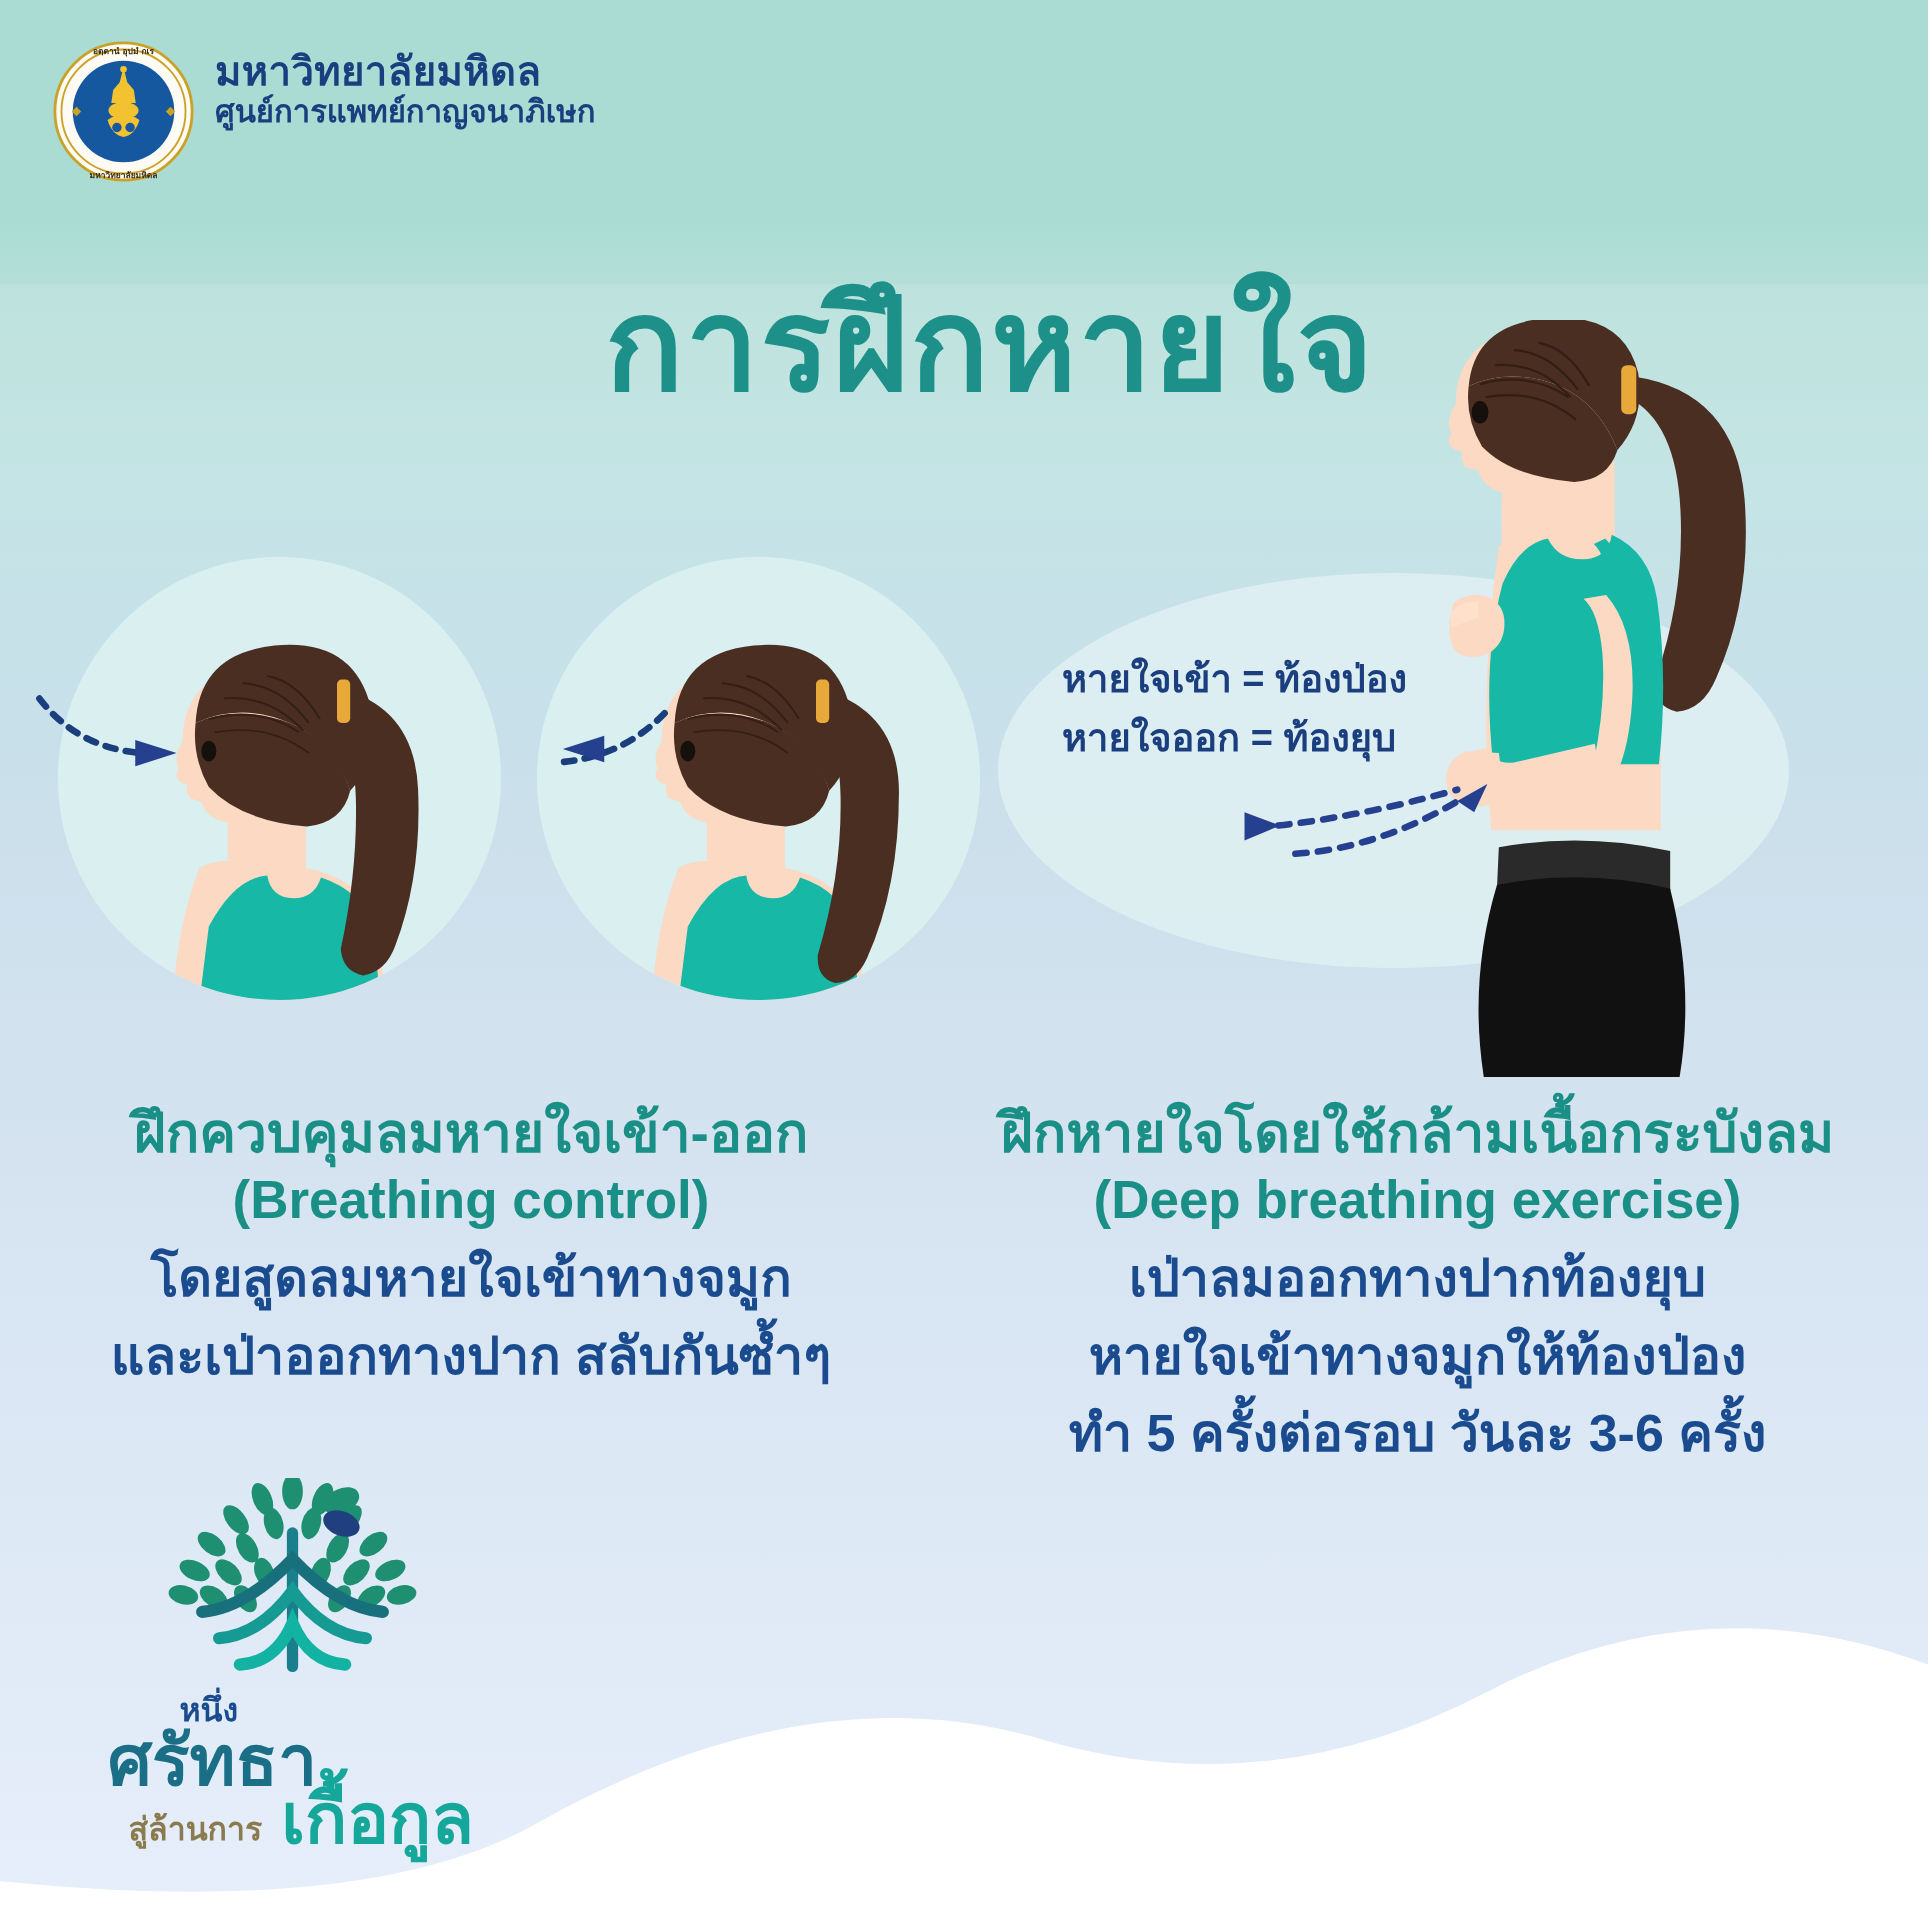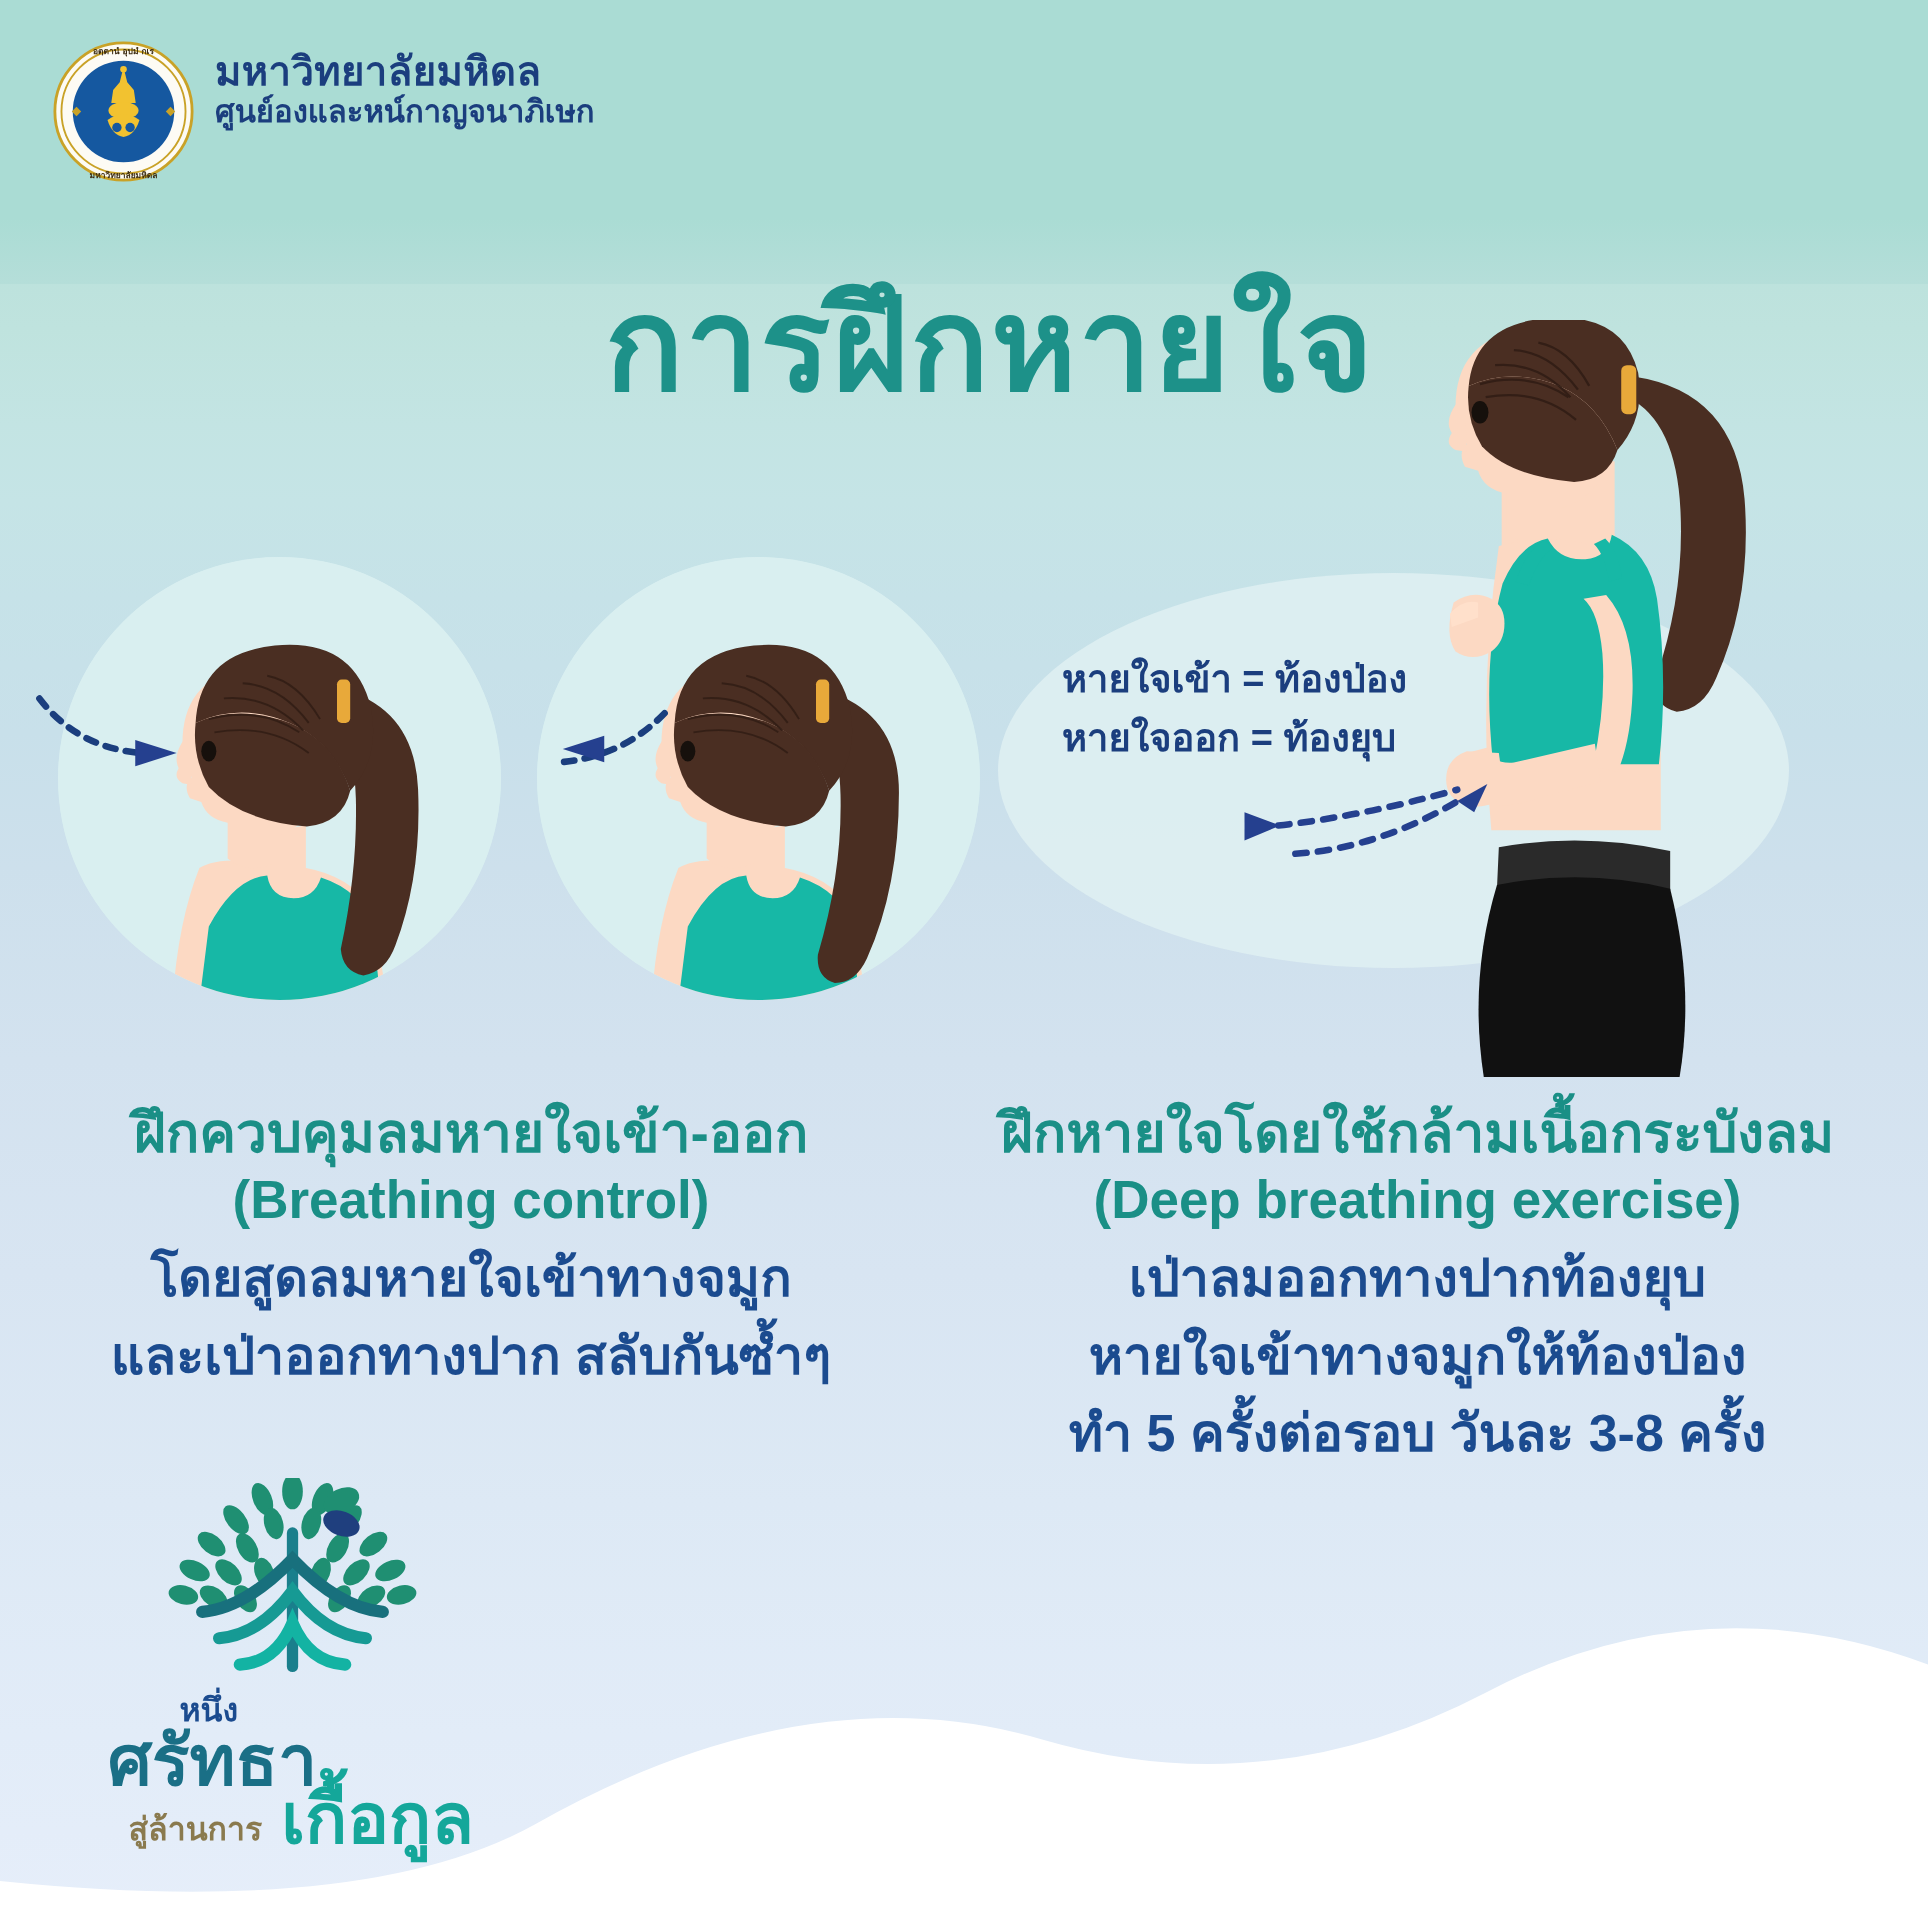--- a/index.html
+++ b/index.html
@@ -104,21 +104,21 @@
       <path d="M130 75 l5 -5 5 5 -5 5 Z" fill="#c9a227" transform="translate(-10,0)"></path>
       <g fill="#3c2c12" font-family="'DejaVu Sans',sans-serif" font-size="9" font-weight="bold">
         <text x="75" y="14" text-anchor="middle">อตฺตานํ  อุปมํ  กเร</text>
         <text x="75" y="146" text-anchor="middle">มหาวิทยาลัยมหิดล</text>
       </g>
     </svg>
   </div>
 
   <div class="org-text">
     <div class="org-l1">มหาวิทยาลัยมหิดล</div>
-    <div class="org-l3">ศูนย์องและหน์กาญจนาภิเษก</div>
+    <div class="org-l3">ศูนย์การแพทย์กาญจนาภิเษก</div>
   </div>
 
   <div class="title">การฝึกหายใจ</div>
 
   <div class="circ circ1">
     <svg viewBox="0 0 470 470" width="443" height="443">
       <defs>
           <clipPath id="c1">
             <circle cx="235" cy="235" r="235"></circle>
           </clipPath>
@@ -256,21 +256,21 @@
       <div>และเป่าออกทางปาก สลับกันซ้ำๆ</div>
     </div>
   </div>
 
   <div class="col col-right">
     <div class="cap-th">ฝึกหายใจโดยใช้กล้ามเนื้อกระบังลม</div>
     <div class="cap-en">(Deep breathing exercise)</div>
     <div class="cap-body">
       <div>เป่าลมออกทางปากท้องยุบ</div>
       <div>หายใจเข้าทางจมูกให้ท้องป่อง</div>
-      <div>ทำ 5 ครั้งต่อรอบ วันละ 3-8 ครั้ง</div>
+      <div>ทำ 5 ครั้งต่อรอบ วันละ 3-6 ครั้ง</div>
     </div>
   </div>
 
   <svg class="wave" viewBox="0 0 2048 340" preserveAspectRatio="none">
     <path d="M0 340 L2048 340 L2048 60 q-240 -90 -470 30 q-230 120 -470 50 q-250 -74 -540 90 q-180 100 -568 60 Z" fill="#ffffff"></path>
   </svg>
 
   <div class="camp">
     <svg class="camp-mark" viewBox="0 0 320 230">
       <g fill="#1f8f72">

